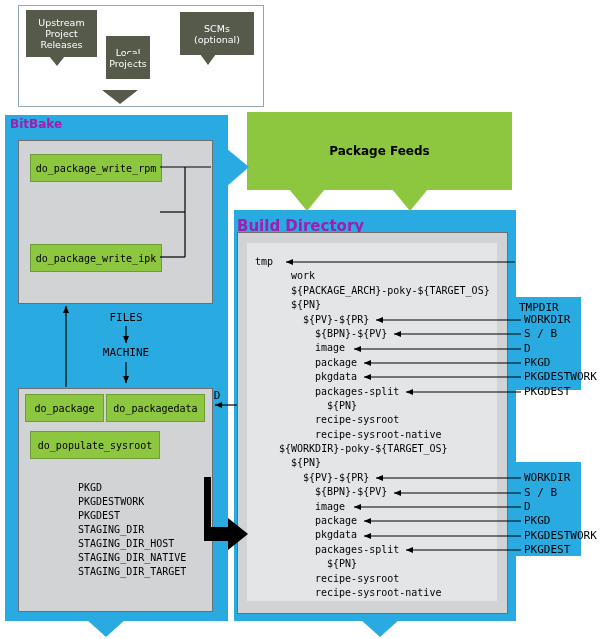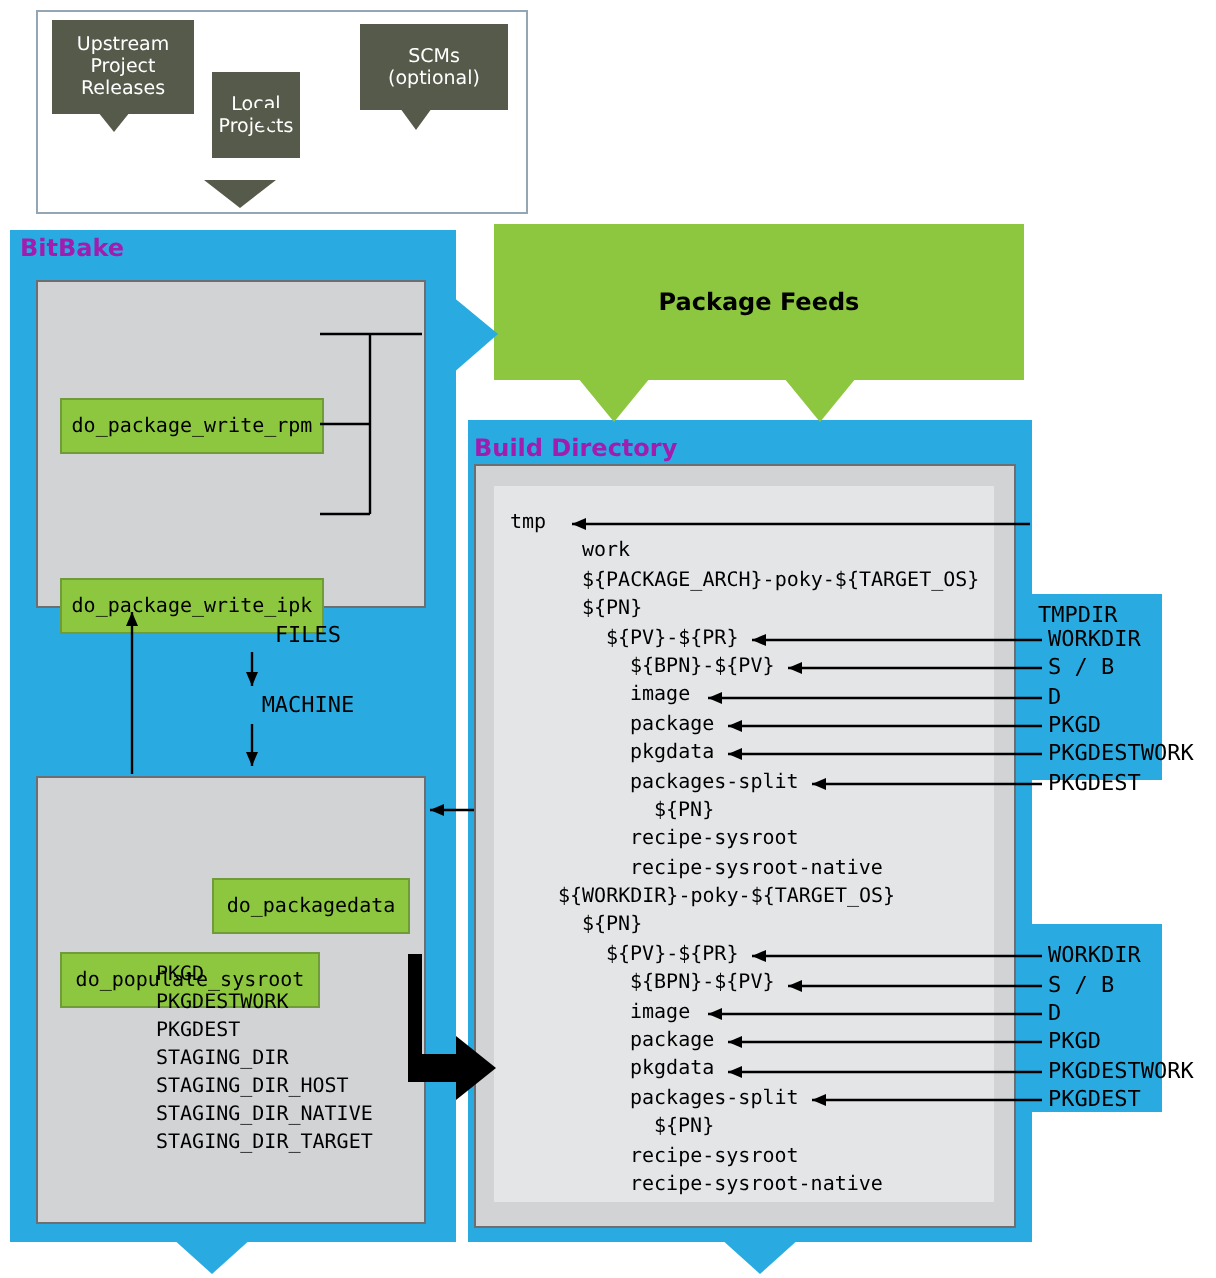--- a/index.html
+++ b/index.html
@@ -1,29 +1,29 @@
 <!DOCTYPE html>
 <html style="--blue: #29ABE2; --green: #8DC63F; --green_border: #6F9B38; --olive: #565A4B; --gray_fill: #D1D3D4; --gray_border: #6D6E71; --inner_fill: #E4E5E7; --panel_border: #94A6B3;"><head>
 <meta charset="utf-8">
 <style>
   html,body { margin:0; padding:0; }
   body { font-family:"DejaVu Sans", sans-serif; background:#ffffff; }
   .stage { position:relative; width:608px; height:639px; background:#fff; overflow:hidden; }
   .abs { position:absolute; }
   .blue-region { background:var(--blue); }
   .region-title { font-weight:bold; font-size:12px; color:#a21caf; }
-  .region-title.small { font-size:12px; }
+  .region-title.small { font-size:15px; }
   .panel { background:#fff; border:1px solid var(--panel_border); }
   .olive-box { background:var(--olive); color:#fff; display:flex; align-items:center; justify-content:center; text-align:center; white-space:pre-line; font-size:9.5px; line-height:11px; }
   .olive-box.bold { font-weight:bold; font-size:10px; }
   .gray-box { background:var(--gray_fill); border:1px solid var(--gray_border); }
   .inner-panel { background:var(--inner_fill); }
-  .green-box { background:var(--green); border:1px solid var(--green_border); display:flex; align-items:center; justify-content:center; font-family:"DejaVu Sans Mono", monospace; font-size:10px; color:#000; white-space:pre;margin-top:45px; }
+  .green-box { background:var(--green); border:1px solid var(--green_border); display:flex; align-items:center; justify-content:center; font-family:"DejaVu Sans Mono", monospace; font-size:10px; color:#000; white-space:pre; }
   .feeds { background:var(--green); display:flex; align-items:center; justify-content:center; font-weight:bold; font-size:12px; color:#000; }
-  .flow-label { font-family:"DejaVu Sans Mono", monospace; font-size:11px; color:#000; text-align:center;margin-left:28px; }
+  .flow-label { font-family:"DejaVu Sans Mono", monospace; font-size:11px; color:#000; text-align:center; }
   .tree-row { line-height:14.4px; height:14.4px; font-size:10px; white-space:pre; color:#000; font-family:"DejaVu Sans Mono", monospace; }
   .var-row { line-height:14px; height:14px; font-size:10px; color:#000; font-family:"DejaVu Sans Mono", monospace; white-space:pre; }
   .right-label { font-family:"DejaVu Sans Mono", monospace; font-size:11px; line-height:14px; height:14px; color:#000; white-space:pre; }
   svg.overlay { position:absolute; left:0; top:0; pointer-events:none; }
 </style>
 </head>
 <body>
 
 <div class="stage">
 
@@ -44,20 +44,21 @@
   <div class="abs region-title" style="left:10px; top:117px;">BitBake</div>
 
   <div class="abs gray-box" style="left:18px; top:140px; width:193px; height:162px;"></div>
   <div class="abs green-box" style="left:30px; top:154px; width:130px; height:26px;">do_package_write_rpm</div>
   <div class="abs green-box" style="left:30px; top:244px; width:130px; height:26px;">do_package_write_ipk</div>
 
   <div class="abs flow-label" style="left:96px; top:311px; width:60px;">FILES</div>
   <div class="abs flow-label" style="left:96px; top:346px; width:60px;">MACHINE</div>
 
   <div class="abs gray-box" style="left:18px; top:388px; width:193px; height:222px;"></div>
+  <div class="abs green-box" style="left:25px; top:394px; width:77px; height:26px;">do_package</div>
   <div class="abs green-box" style="left:106px; top:394px; width:97px; height:26px;">do_packagedata</div>
   <div class="abs green-box" style="left:30px; top:431px; width:128px; height:26px;">do_populate_sysroot</div>
 
   <div class="abs" style="left:78px; top:481px;">
 
   <div class="var-row">PKGD</div>
       <div class="var-row">PKGDESTWORK</div>
       <div class="var-row">PKGDEST</div>
       <div class="var-row">STAGING_DIR</div>
       <div class="var-row">STAGING_DIR_HOST</div>

